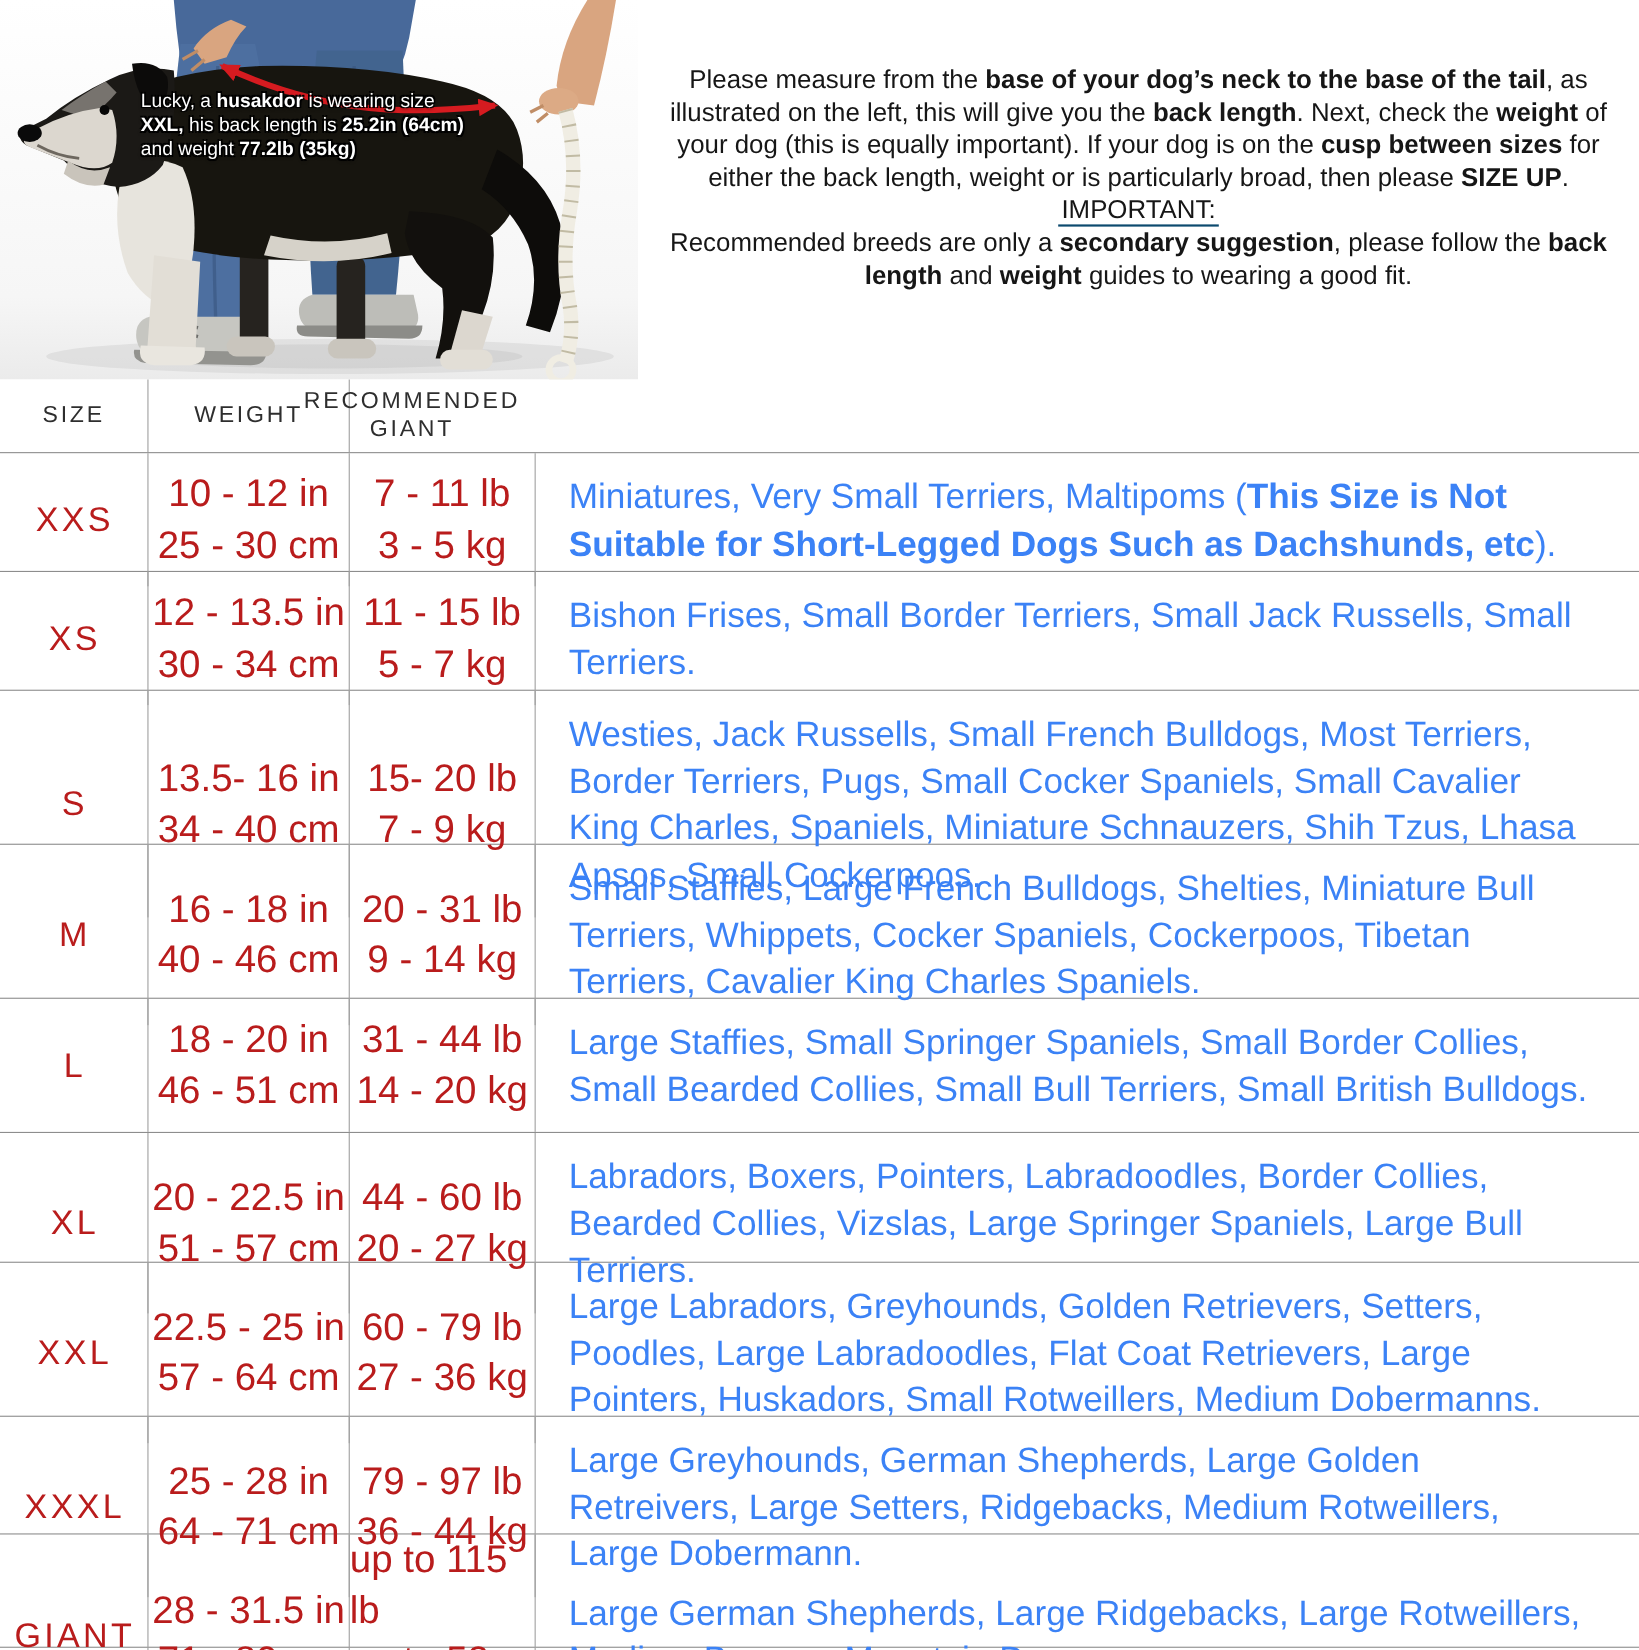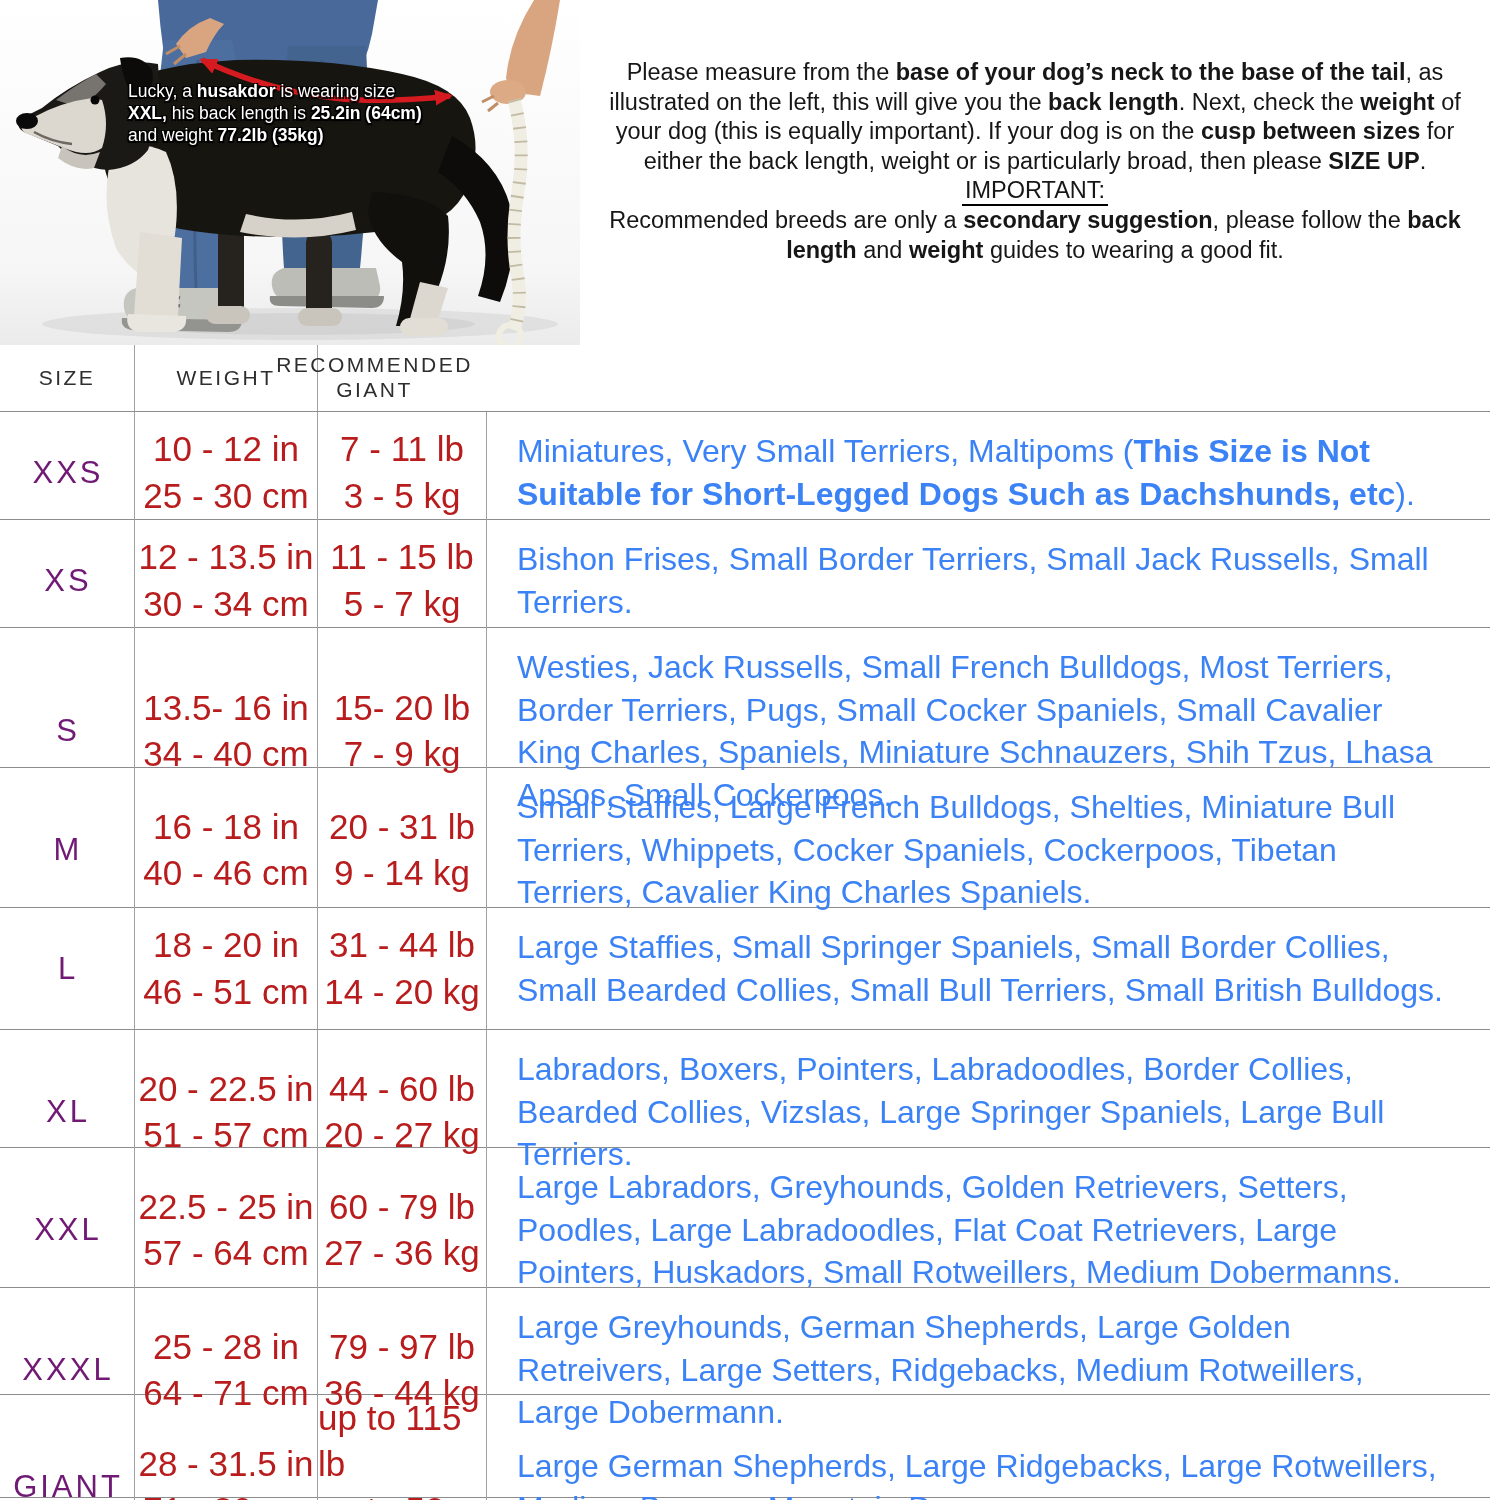--- a/index.html
+++ b/index.html
@@ -18,21 +18,21 @@
   }
   .caption b{font-weight:700;}
   
   .intro{
     position:absolute;left:586px;top:58px;width:898px;
     text-align:center;font-size:23.5px;line-height:1.26;color:#161616;
   }
   .intro p{margin:0;}
   .intro b{font-weight:700;}
   .imp-title{margin-top:27px;}
-  .imp-title span{border-bottom:2px solid #000000;padding:0 3px 1px 3px;margin-top:38px;}
+  .imp-title span{border-bottom:2px solid #0c4a6e;padding:0 3px 1px 3px;margin-top:38px;}
   .imp-para{margin-top:10px;}
   
   .size-table{position:absolute;left:0;top:345px;width:1490px;}
   .tr{
     display:grid;grid-template-columns:135px 183px 169px 1fr;
     border-bottom:1px solid #8d8d8d;box-sizing:border-box;
   }
   .r-h{height:67px;}
   .r0,.r1{height:108px;}
   .r2,.r3,.r6{height:140px;}
@@ -40,21 +40,21 @@
   .r5{height:118px;}
   .r7{height:107px;}
   .r8{height:103px;}
   .td{
     display:flex;flex-direction:column;justify-content:center;align-items:center;
     box-sizing:border-box;
   }
   .v{border-right:1px solid #a0a0a0;}
   .th{font-size:21px;letter-spacing:2.5px;color:#2e2e2e;white-space:pre-line;text-align:center;line-height:1.18;}
   .th-breeds{padding-right:56px;}
-  .c-size{font-size:31px;letter-spacing:3px;color:#701a75;padding-left:2px;}
+  .c-size{font-size:31px;letter-spacing:3px;color:#b91c1c;padding-left:2px;}
   .c-num{font-size:35px;line-height:1.32;color:#b91c1c;text-align:left;}
   .c-breeds{align-items:stretch;padding:6px 30px 6px 18px;}
   .breeds-text{margin:12px;font-size:32px;line-height:1.33;color:#3b82f6;text-align:left;}
   .breeds-text b{font-weight:700;}
 </style>
 </head>
 <body>
 
 <div class="photo">
   <svg viewBox="0 0 580 345" xmlns="http://www.w3.org/2000/svg">

